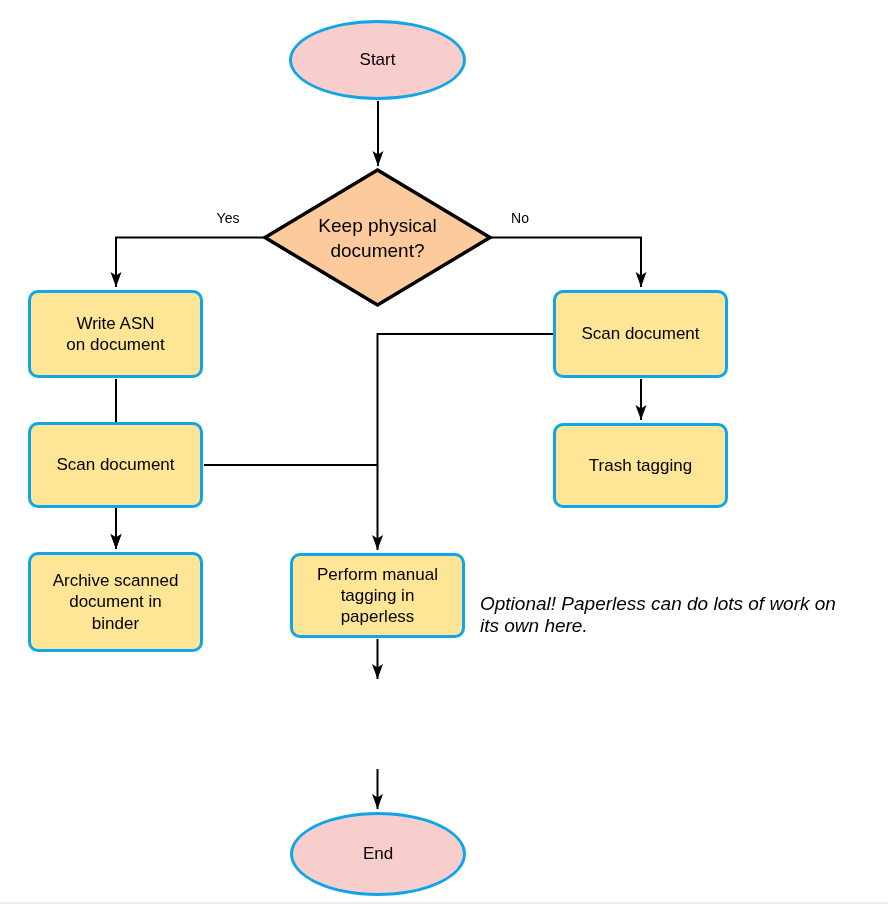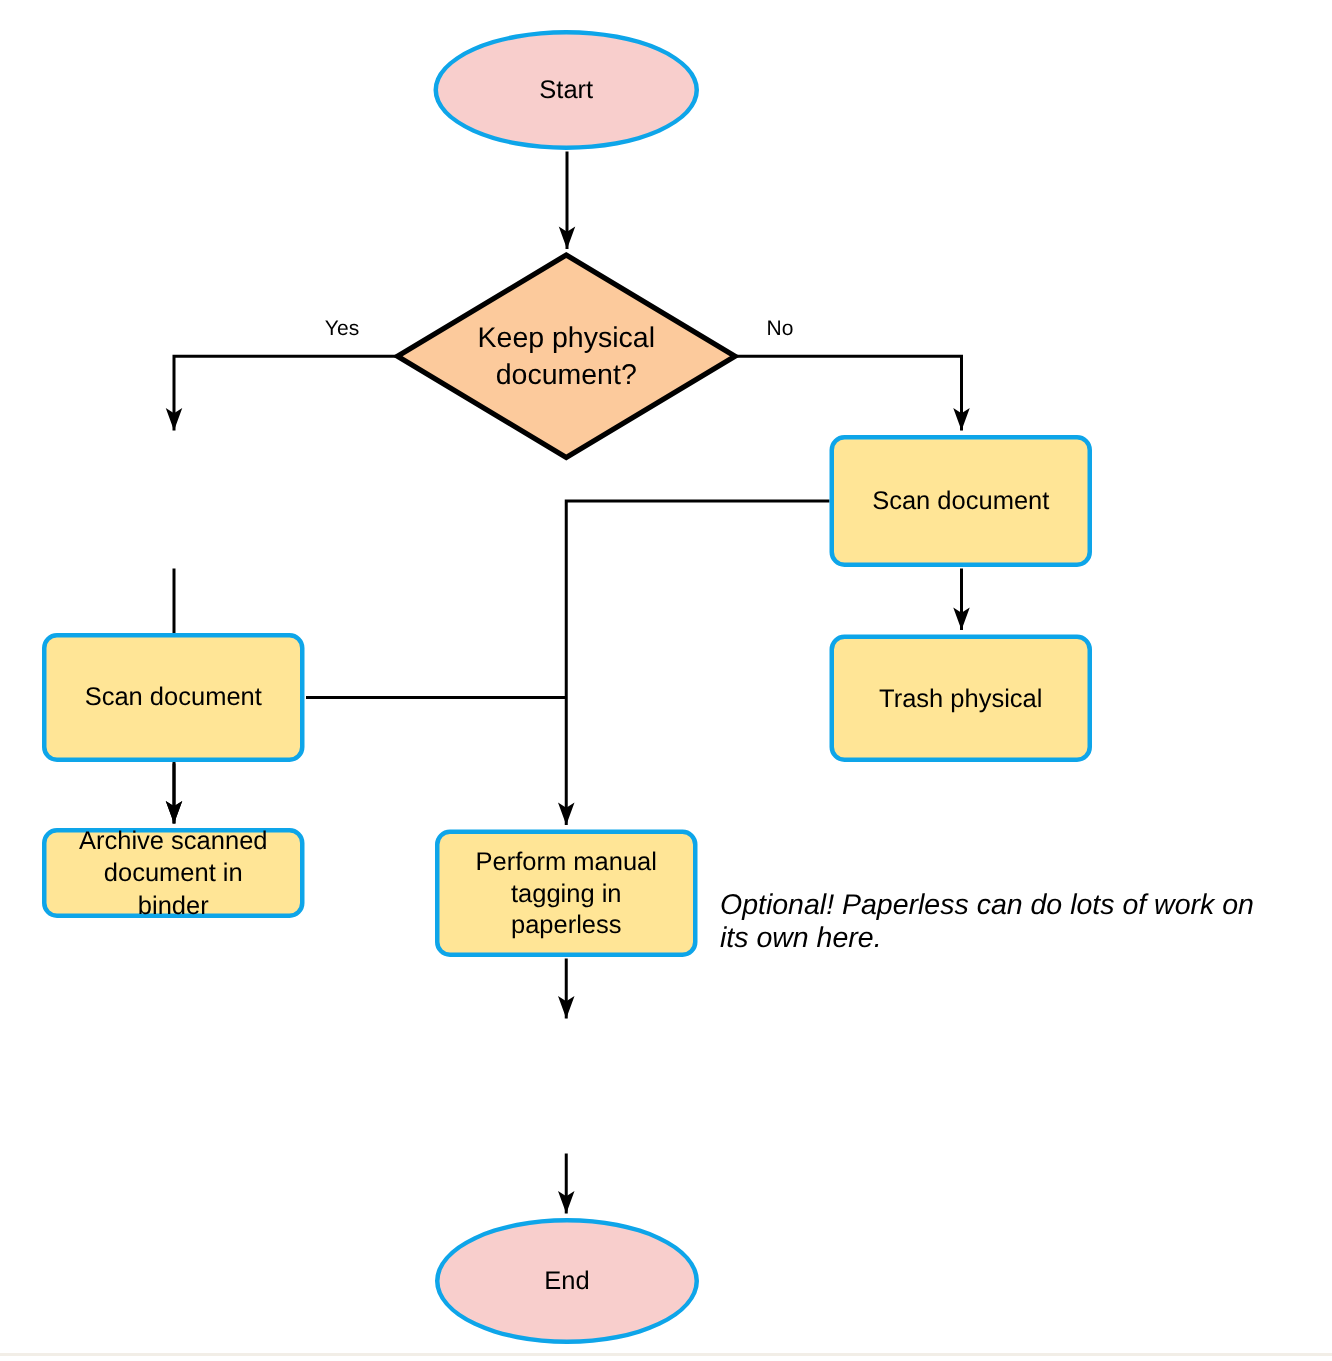--- a/index.html
+++ b/index.html
@@ -61,34 +61,38 @@
   </div>
 
   <div class="decision-label" style="left:277px;top:205px;width:201px;height:68px;">
     <span class="lbl">Keep physical
 document?</span>
   </div>
 
   <div class="edge-label" style="left:203px;top:210px;width:50px;">Yes</div>
   <div class="edge-label" style="left:495px;top:210px;width:50px;">No</div>
 
+  <div class="node" style="left:28px;top:290px;width:175px;height:88px;">
+    <span class="lbl">Write ASN
+on document</span>
+  </div>
   <div class="node" style="left:28px;top:422px;width:175px;height:86px;">
     <span class="lbl">Scan document</span>
   </div>
-  <div class="node" style="left:28px;top:552px;width:175px;height:60px;">
+  <div class="node" style="left:28px;top:552px;width:175px;height:100px;">
     <span class="lbl">Archive scanned
 document in
 binder</span>
   </div>
 
   <div class="node" style="left:553px;top:290px;width:175px;height:88px;">
     <span class="lbl">Scan document</span>
   </div>
   <div class="node" style="left:553px;top:423px;width:175px;height:85px;">
-    <span class="lbl">Trash physical</span>
+    <span class="lbl">Trash tagging</span>
   </div>
 
   <div class="node" style="left:290px;top:553px;width:175px;height:85px;">
     <span class="lbl">Perform manual
 tagging in
 paperless</span>
   </div>
 
   <div class="node terminal" style="left:290px;top:812px;width:176px;height:84px;">
     <span class="lbl">End</span>

